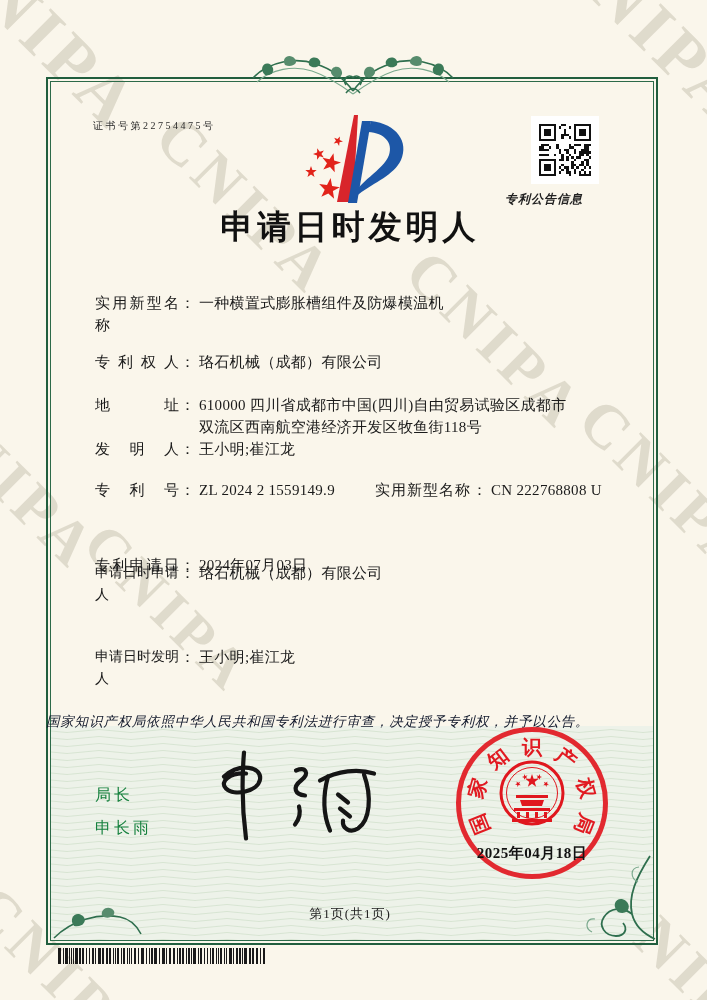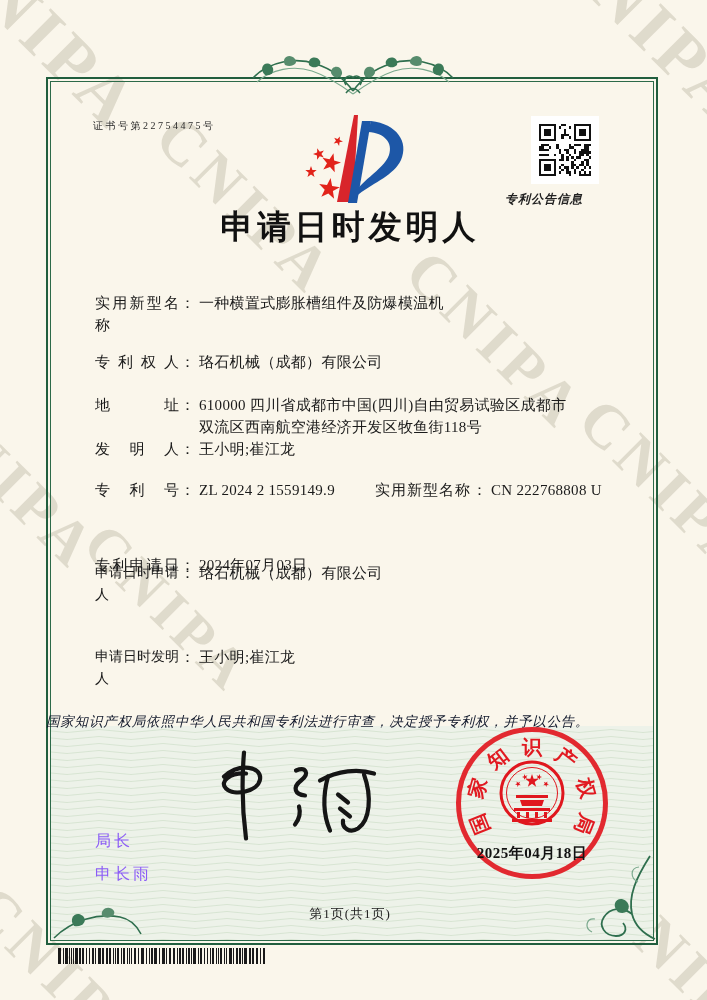--- a/index.html
+++ b/index.html
@@ -37,21 +37,21 @@
   .val-addr{display:inline-block;width:376px;letter-spacing:0.3px;vertical-align:top;}
   .pair2{position:absolute;left:280px;top:0;white-space:nowrap;}
   .lab2{letter-spacing:1px;}
 
   
   .legal{position:absolute;left:46px;top:708px;width:608px;text-align:left;
          font-style:italic;font-size:13.5px;line-height:27px;letter-spacing:0.8px;color:#0f172a;}
 
   
   .sig-block{position:absolute;left:95px;top:778px;font-family:"Liberation Sans","DejaVu Sans",sans-serif;
-             font-size:16px;letter-spacing:3px;color:#8b5cf6;line-height:33px;margin-top:46px;}
+             font-size:16px;letter-spacing:3px;color:#15803d;line-height:33px;}
   .sig-svg{position:absolute;left:200px;top:744px;}
 
   
   .seal{position:absolute;left:456px;top:727px;width:152px;height:152px;}
   .seal-ring{position:absolute;inset:0;border:5px solid rgba(225,26,33,0.93);border-radius:50%;}
   .seal-ch{position:absolute;left:50%;top:50%;font-size:20px;font-weight:bold;color:#e11a21;
            font-family:"Liberation Serif","DejaVu Serif",serif;}
   .seal-date{position:absolute;left:50%;top:117px;transform:translateX(-50%);white-space:nowrap;
              font-size:15px;font-weight:bold;letter-spacing:0.5px;color:#121212;}
   .emblem{position:absolute;left:40px;top:28px;}

